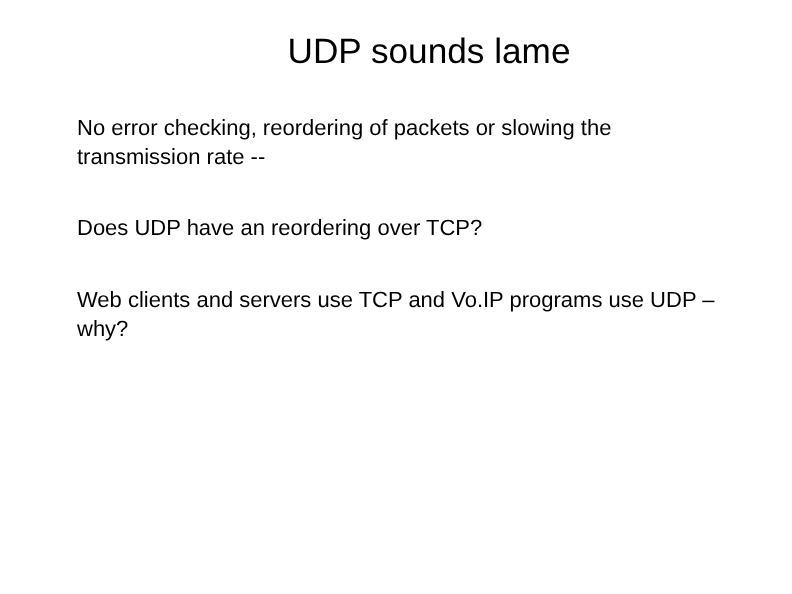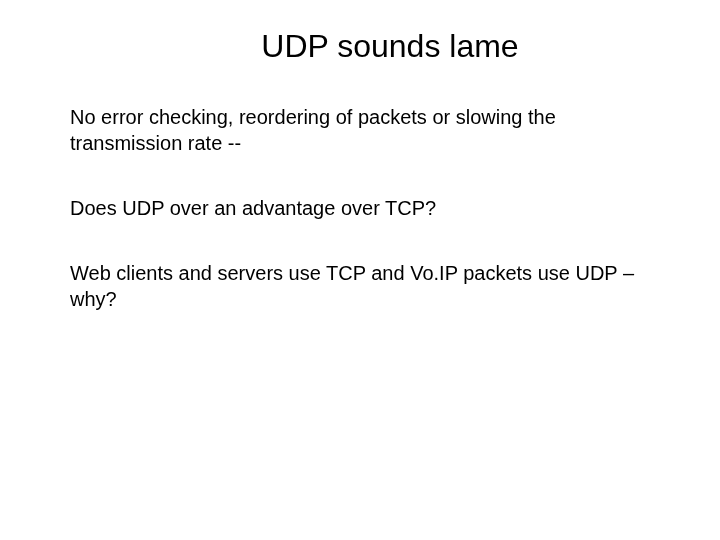--- a/index.html
+++ b/index.html
@@ -36,16 +36,16 @@
       margin-top: 39px;
     }
   </style>
 </head>
 <body>
 
 <div class="slide">
   <h1 class="title">UDP sounds lame</h1>
   <div class="body-text">
     <p class="para">No error checking, reordering of packets or slowing the transmission rate --</p>
-    <p class="para">Does UDP over an advantage over TCP?</p>
-    <p class="para">Web clients and servers use TCP and Vo.IP packets use UDP – why?</p>
+    <p class="para">Does UDP have an reordering over TCP?</p>
+    <p class="para">Web clients and servers use TCP and Vo.IP programs use UDP – why?</p>
   </div>
 </div>
 
 </body></html>

